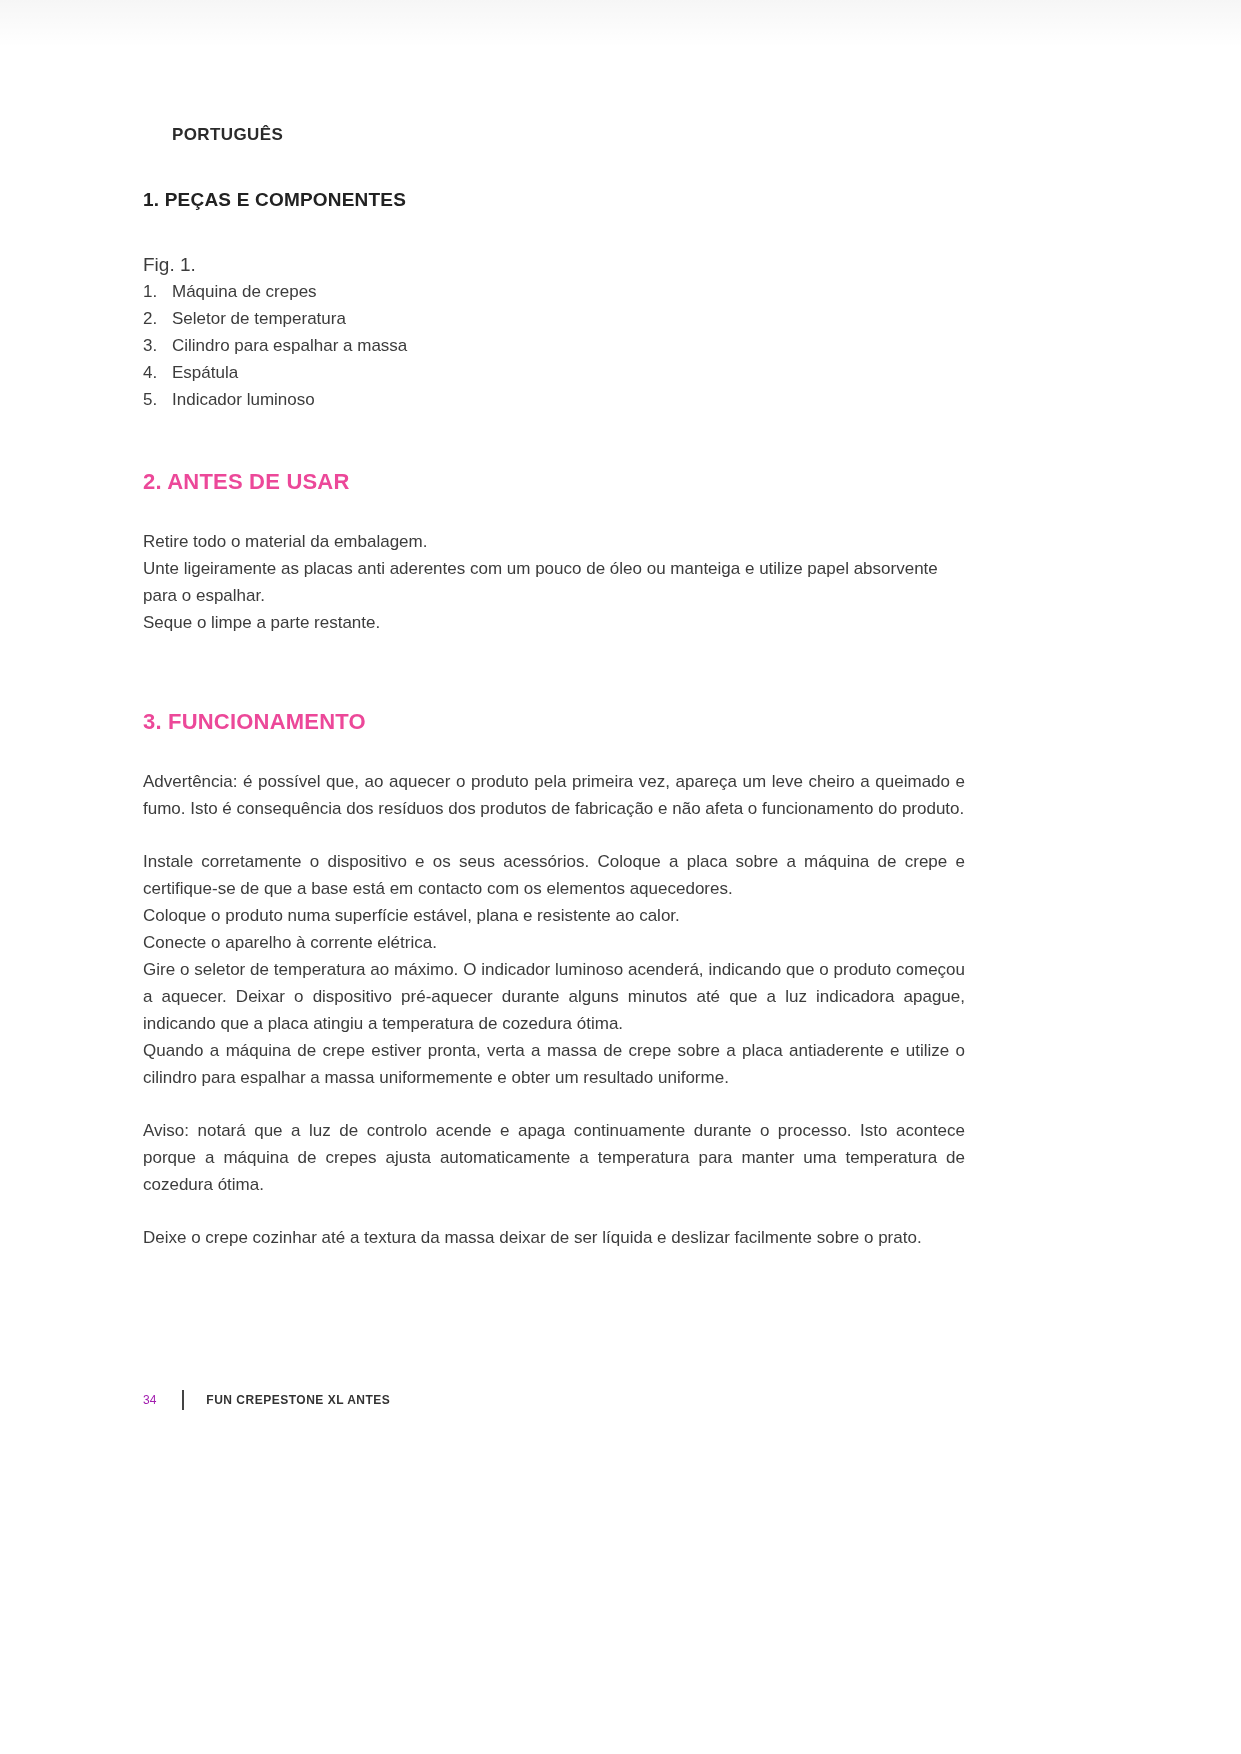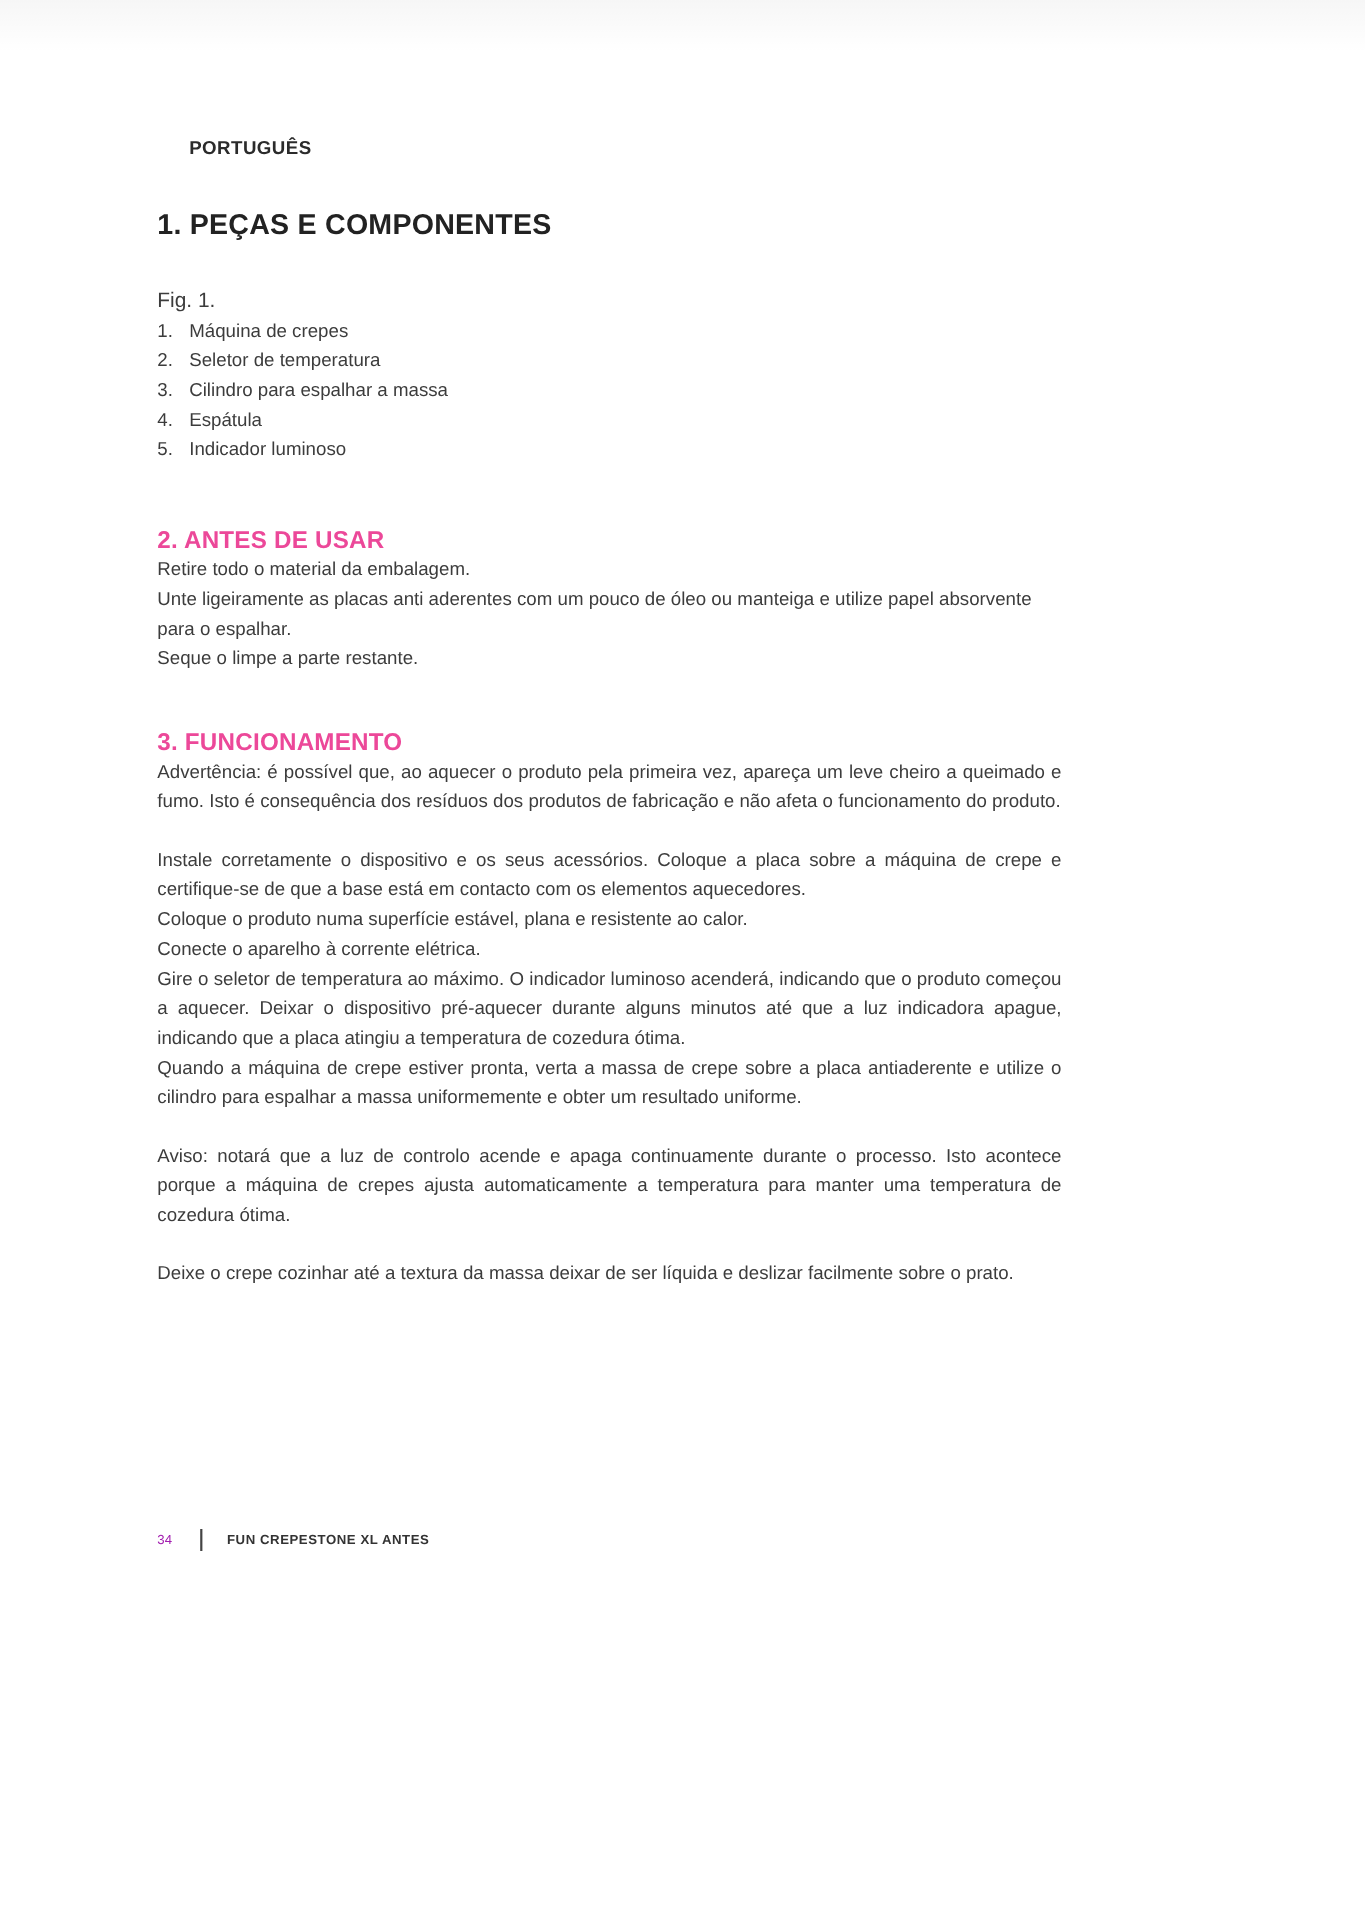--- a/index.html
+++ b/index.html
@@ -27,21 +27,21 @@
   }
   .language-label {
     margin-left: 29px;
     font-size: 17px;
     font-weight: bold;
     letter-spacing: 0.4px;
     color: #2b2b2b;
   }
   h1.section-title {
     margin-top: 44px;
-    font-size: 26px;
+    font-size: 19px;
     font-weight: bold;
     letter-spacing: 0.2px;
     color: #222222;
   }
   h2.section-title {
     font-size: 22px;
     font-weight: bold;
     letter-spacing: 0.2px;
     color: #ec4899;
   }
@@ -57,22 +57,22 @@
     font-size: 17px;
     line-height: 27px;
     display: flex;
   }
   ol.components-list .num {
     display: inline-block;
     width: 29px;
     flex: 0 0 29px;
   }
   .sec2-title { margin-top: 56px; }
-  .sec3-title { margin-top: 50px; }
-  .body-block { }
+  .sec3-title { margin-top: 73px; }
+  .body-block { margin-top: 33px; }
   p.body-line {
     font-size: 17px;
     line-height: 27px;
   }
   .group { margin-bottom: 26px; }
   .group:last-child { margin-bottom: 0; }
   .justify p.body-line { text-align: justify; }
   .footer {
     position: absolute;
     left: 143px;

